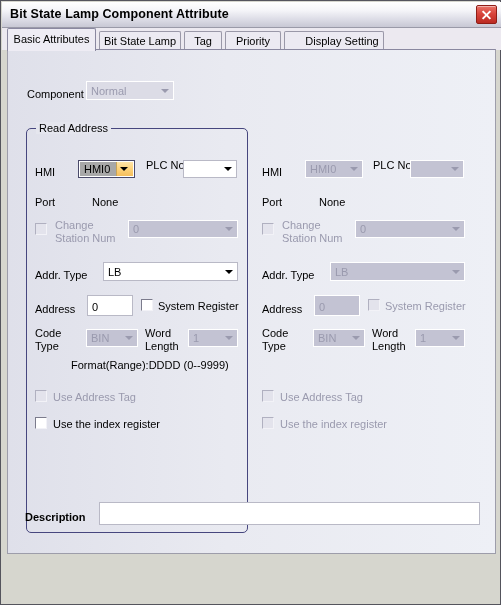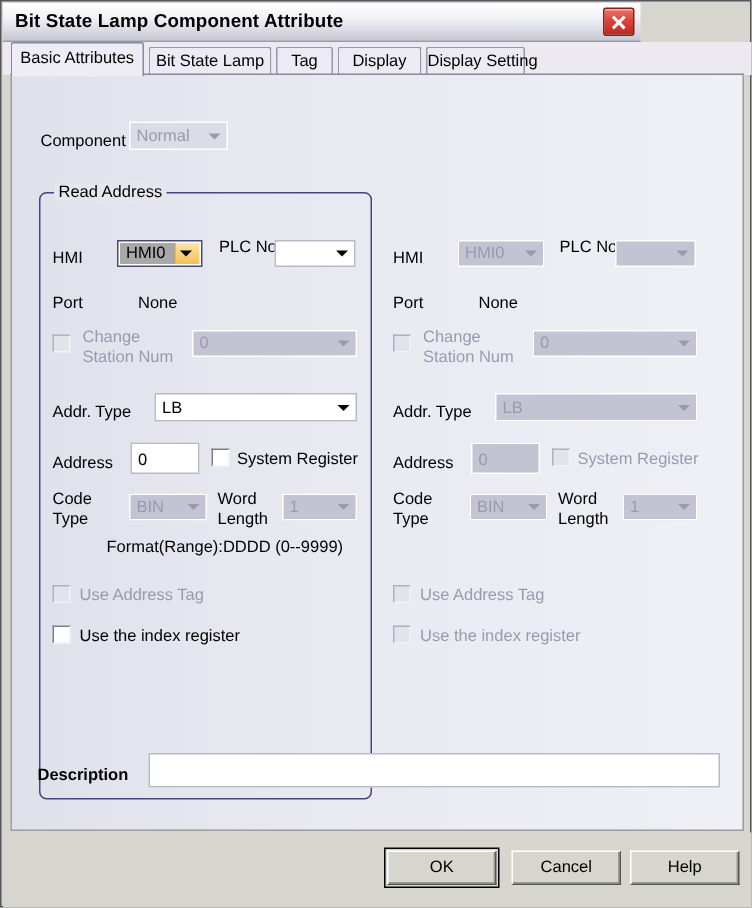--- a/index.html
+++ b/index.html
@@ -25,21 +25,21 @@
     height: 605px;
     box-sizing: border-box;
     background: #d6d6ce;
     border: 1px solid #54545c;
   }
 
   
   .titlebar {
     position: absolute;
     left: 1px; top: 1px;
-    width: 425px;
+    width: 499px;
     height: 26px;
     background: linear-gradient(to bottom, #ffffff 0%, #f4f4f8 35%, #dcdce6 70%, #c8c8d4 100%);
     border-bottom: 1px solid #9a9aa8;
     box-sizing: border-box;
   }
   .title-text {
     position: absolute;
     left: 8px; top: 5px;
     font-size: 12.5px;
     font-weight: bold;
@@ -293,28 +293,28 @@
 
   <div class="titlebar">
     <div class="title-text">Bit State Lamp Component Attribute</div>
     <div class="close-btn"></div>
   </div>
 
   <div class="tabstrip">
     <div class="tab active" style="left:5px; width:89px;">Basic Attributes</div>
     <div class="tab" style="left:97px; width:82px;">Bit State Lamp</div>
     <div class="tab" style="left:182px; width:38px;">Tag</div>
-    <div class="tab" style="left:223px; width:56px;">Display</div>
-    <div class="tab" style="left:282px; width:66px;">Display Setting</div>
+    <div class="tab" style="left:223px; width:56px;">Priority</div>
+    <div class="tab" style="left:282px; width:100px;padding-left:16px;">Display Setting</div>
   </div>
 
   <div class="client">
 
     <div class="lbl" style="left:19px; top:38px;">Component</div>
-    <div class="combo dis2" style="left:78px; top:31px; width:66px; height:19px;">
+    <div class="combo dis2" style="left:78px; top:31px; width:88px; height:19px;">
       <span class="val">Normal</span>
       <span class="arrowbox"></span>
     </div>
 
     <div class="group" style="left:18px; top:78px; width:222px; height:405px;">
       <div class="group-title">Read Address</div>
     </div>
 
     <div class="lbl" style="left:27px; top:116px;">HMI</div>
     <div class="combo hot" style="left:70px; top:110px; width:57px; height:18px;">
@@ -428,19 +428,14 @@
     <div class="chk dis" style="left:254px; top:367px;"></div>
     <div class="lbl dis" style="left:272px; top:368px;">Use the index register</div>
 
     <div class="lbl" style="left:17px; top:461px;font-weight:bold;">Description</div>
     <div class="textbox" style="left:91px; top:452px; width:381px; height:23px;">
       <span class="val"></span>
     </div>
 
   </div>
 
-  <div class="btnbar">
-    <div class="btn default" style="left:256px; width:73px;">OK</div>
-    <div class="btn" style="left:339px; width:73px;">Cancel</div>
-    <div class="btn" style="left:418px; width:73px;">Help</div>
-  </div>
 
 </div>
 
 </body></html>

